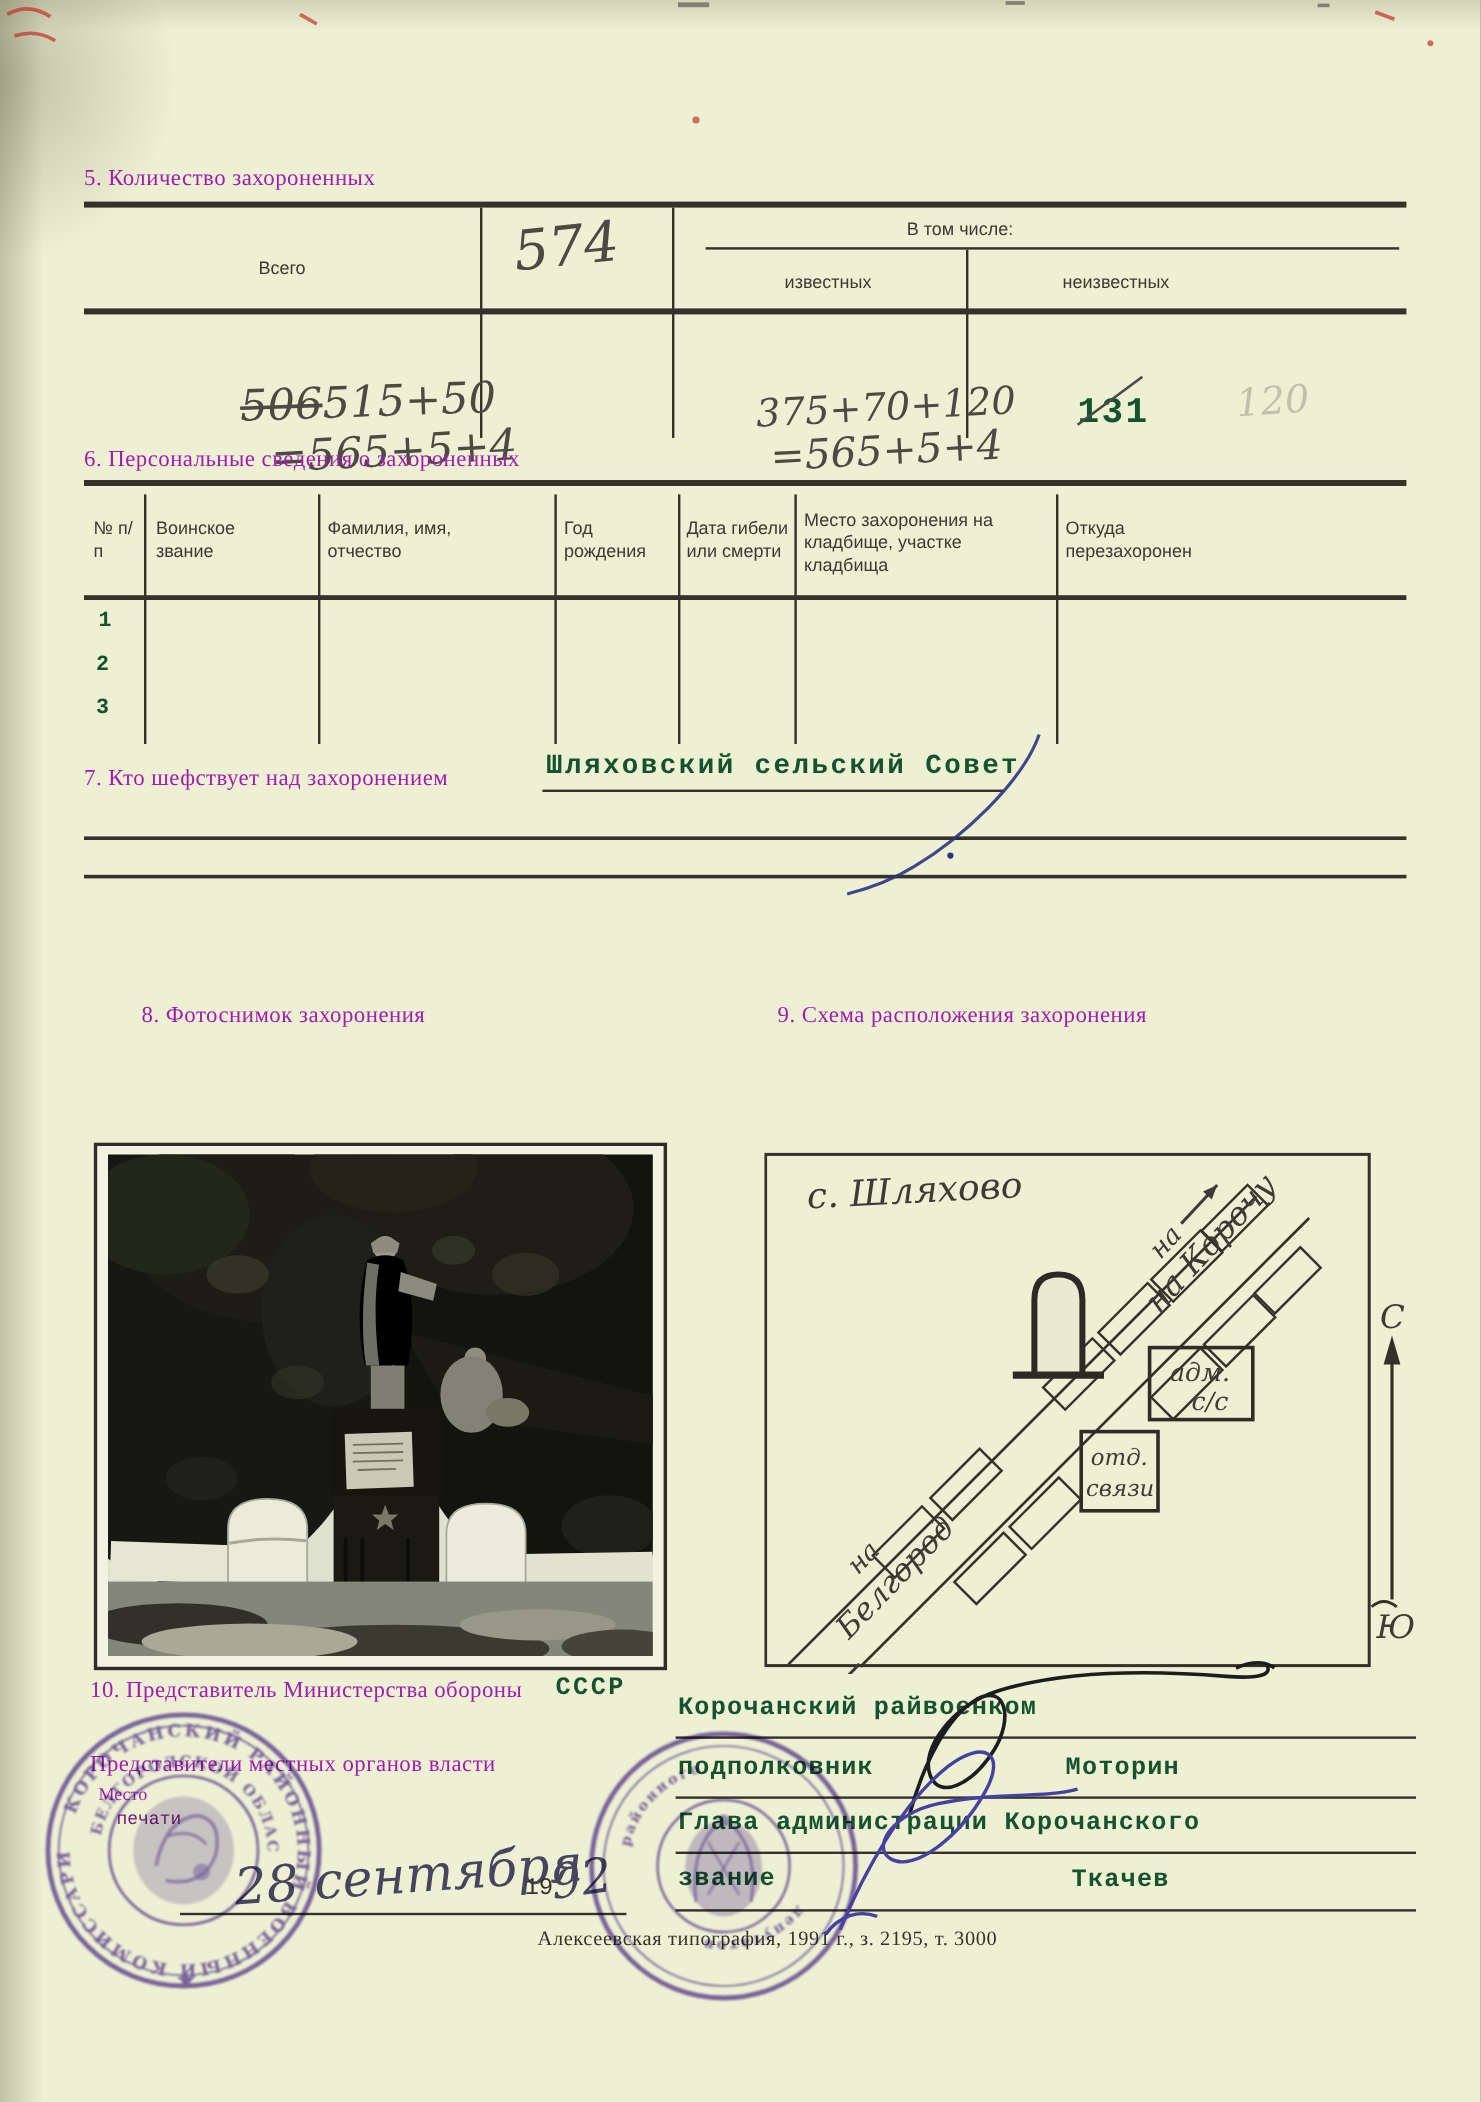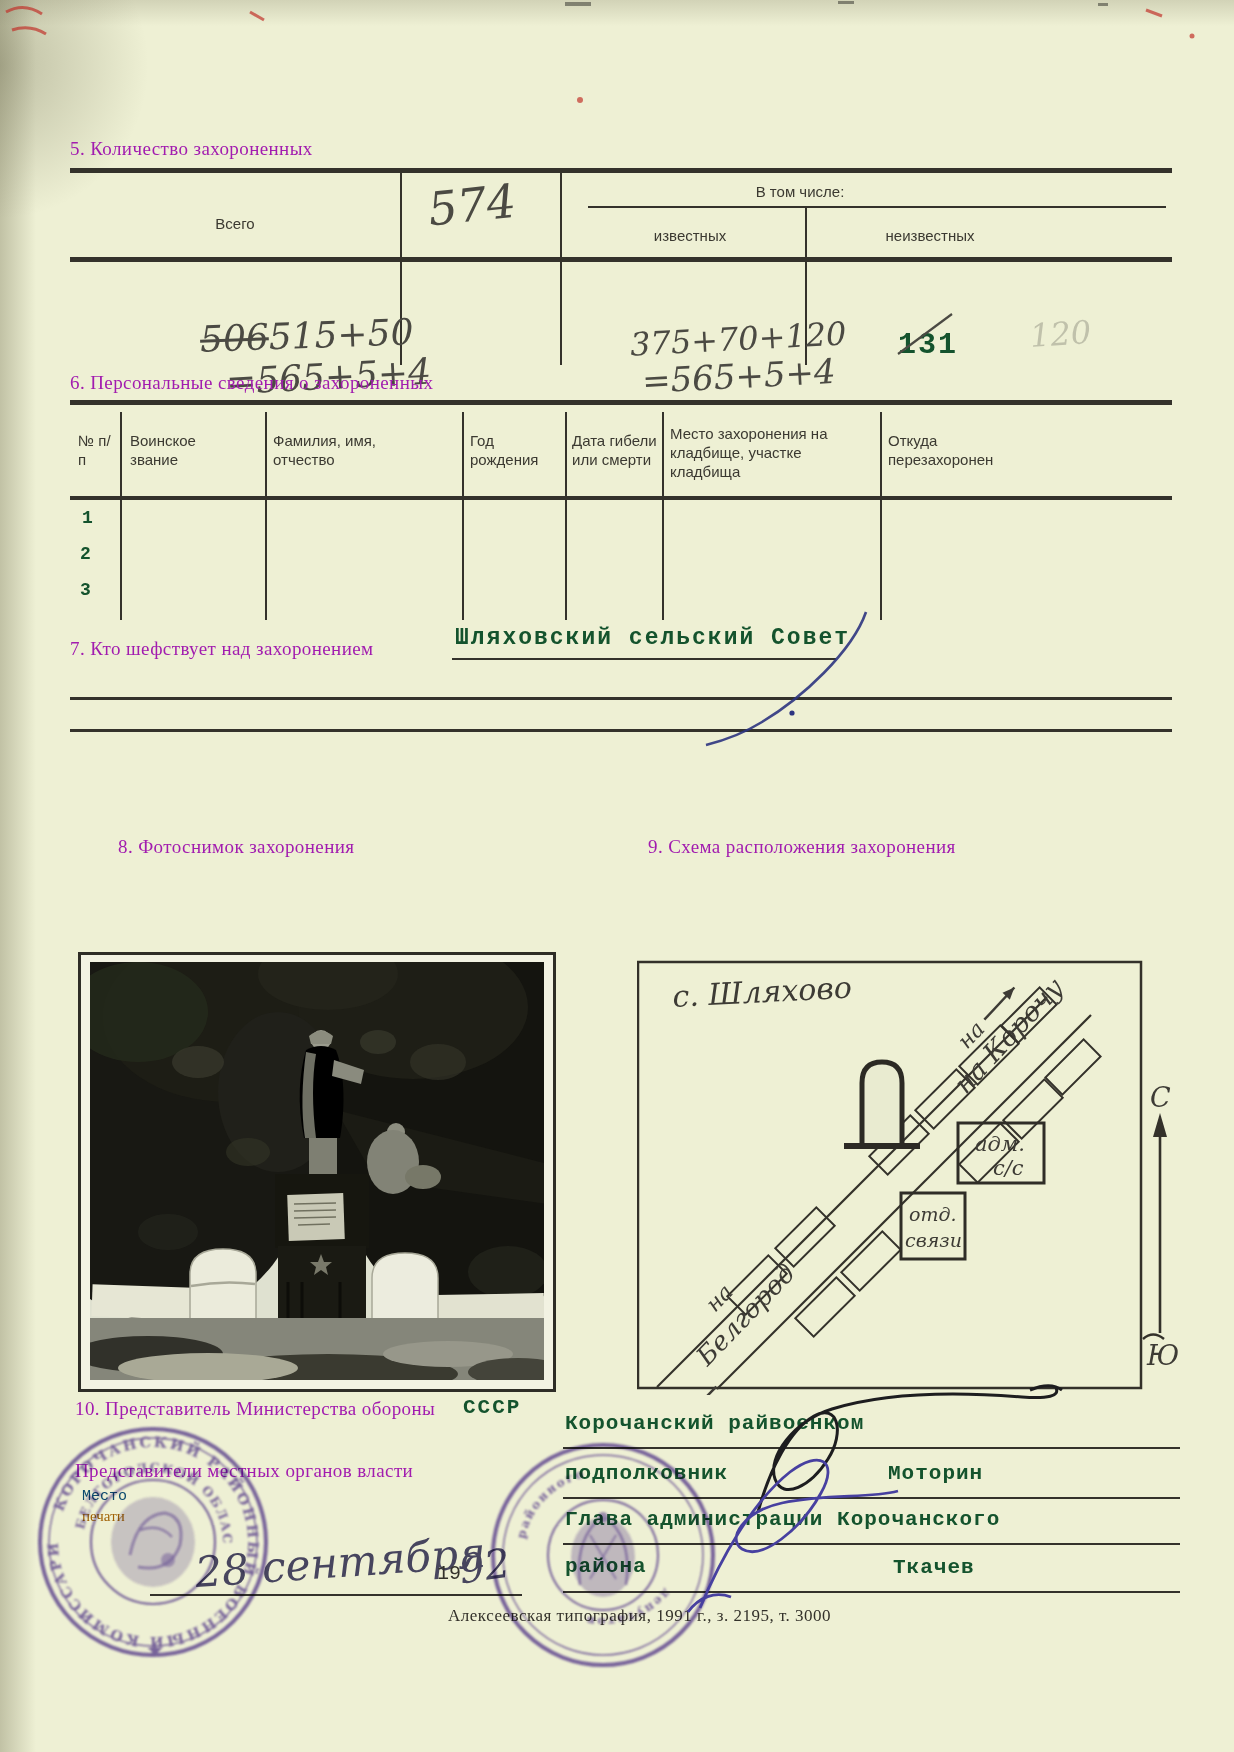--- a/index.html
+++ b/index.html
@@ -219,31 +219,31 @@
       <line x1="523" y1="176" x2="523" y2="378" stroke="#33312a" stroke-width="2.6"></line>
       <polygon points="523,158 516,182 530,182" fill="#33312a"></polygon>
       <path d="M506,384 Q516,375 527,384" stroke="#33312a" stroke-width="2.4" fill="none"></path>
       <text x="510" y="410" font-size="27" font-style="italic" fill="#3d3b35">Ю</text>
     </g>
   </svg>
 
   <div class="abs title" style="left:75px;top:1398px;">10. Представитель Министерства обороны</div>
   <div class="abs typed" style="left:463px;top:1396px;font-size:21px;letter-spacing:2px;">СССР</div>
   <div class="abs title" style="left:75px;top:1460px;">Представители местных органов власти</div>
-  <div class="abs" style="left:82px;top:1488px;font-size:15px;color:#0c4a6e;font-family:Liberation Mono, monospace;">Место</div>
-  <div class="abs" style="left:82px;top:1508px;font-size:15px;color:#a16207;">печати</div>
+  <div class="abs" style="left:82px;top:1488px;font-size:15px;color:#a21caf;">Место</div>
+  <div class="abs" style="left:97px;top:1508px;font-size:15px;color:#701a75;font-family:Liberation Mono, monospace;">печати</div>
 
   <div class="abs typed" style="left:565px;top:1412px;font-size:21px;letter-spacing:1px;">Корочанский райвоенком</div>
   <div class="abs hline" style="left:563px;top:1447px;width:617px;height:2px;"></div>
   <div class="abs typed" style="left:565px;top:1462px;font-size:21px;letter-spacing:1px;">подполковник</div>
   <div class="abs typed" style="left:888px;top:1462px;font-size:21px;letter-spacing:1px;">Моторин</div>
   <div class="abs hline" style="left:563px;top:1497px;width:617px;height:2px;"></div>
   <div class="abs typed" style="left:565px;top:1508px;font-size:21px;letter-spacing:1px;">Глава администрации Корочанского</div>
   <div class="abs hline" style="left:563px;top:1543px;width:617px;height:2px;"></div>
-  <div class="abs typed" style="left:565px;top:1555px;font-size:21px;letter-spacing:1px;">района</div>
+  <div class="abs typed" style="left:565px;top:1555px;font-size:21px;letter-spacing:1px;">звание</div>
   <div class="abs typed" style="left:893px;top:1556px;font-size:21px;letter-spacing:1px;">Ткачев</div>
   <div class="abs hline" style="left:563px;top:1591px;width:617px;height:2px;"></div>
 
   <div class="abs hand" style="left:195px;top:1538px;font-size:42px;transform:rotate(-4deg);color:#47455e;">28 сентября</div>
   <div class="abs" style="left:437px;top:1562px;font-size:20px;color:#33312a;font-family:Liberation Mono, monospace;">19</div>
   <div class="abs hand" style="left:459px;top:1543px;font-size:40px;transform:rotate(-8deg);color:#47455e;">92</div>
   <div class="abs hline" style="left:150px;top:1594px;width:372px;height:2px;"></div>
 
   <div class="abs" style="left:448px;top:1606px;font-size:17px;color:#33312a;letter-spacing:.5px;">Алексеевская типография, 1991 г., з. 2195, т. 3000</div>
 

